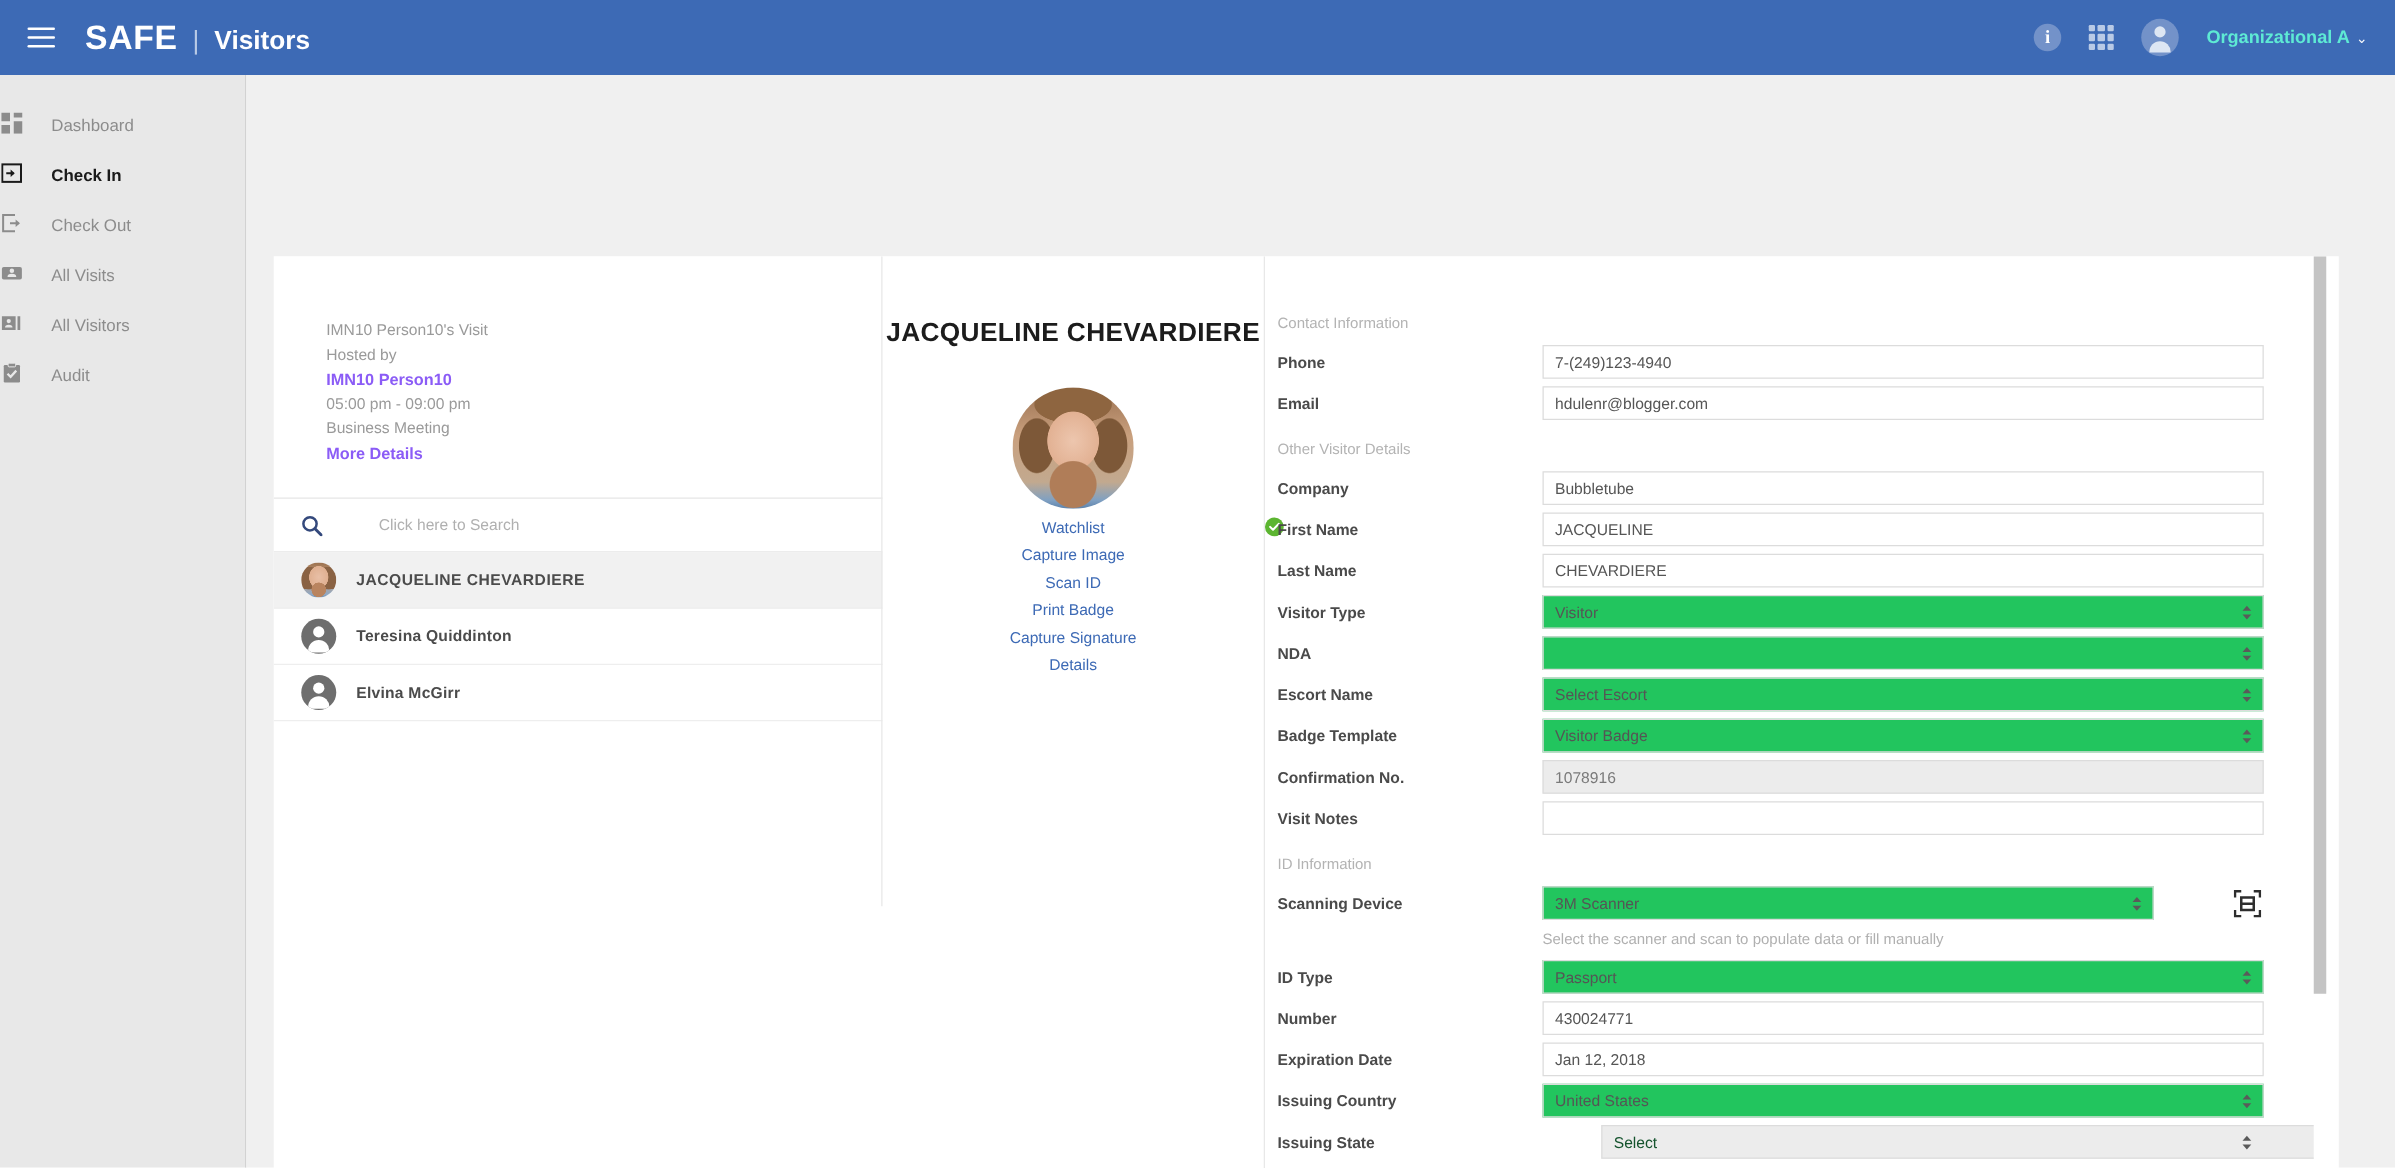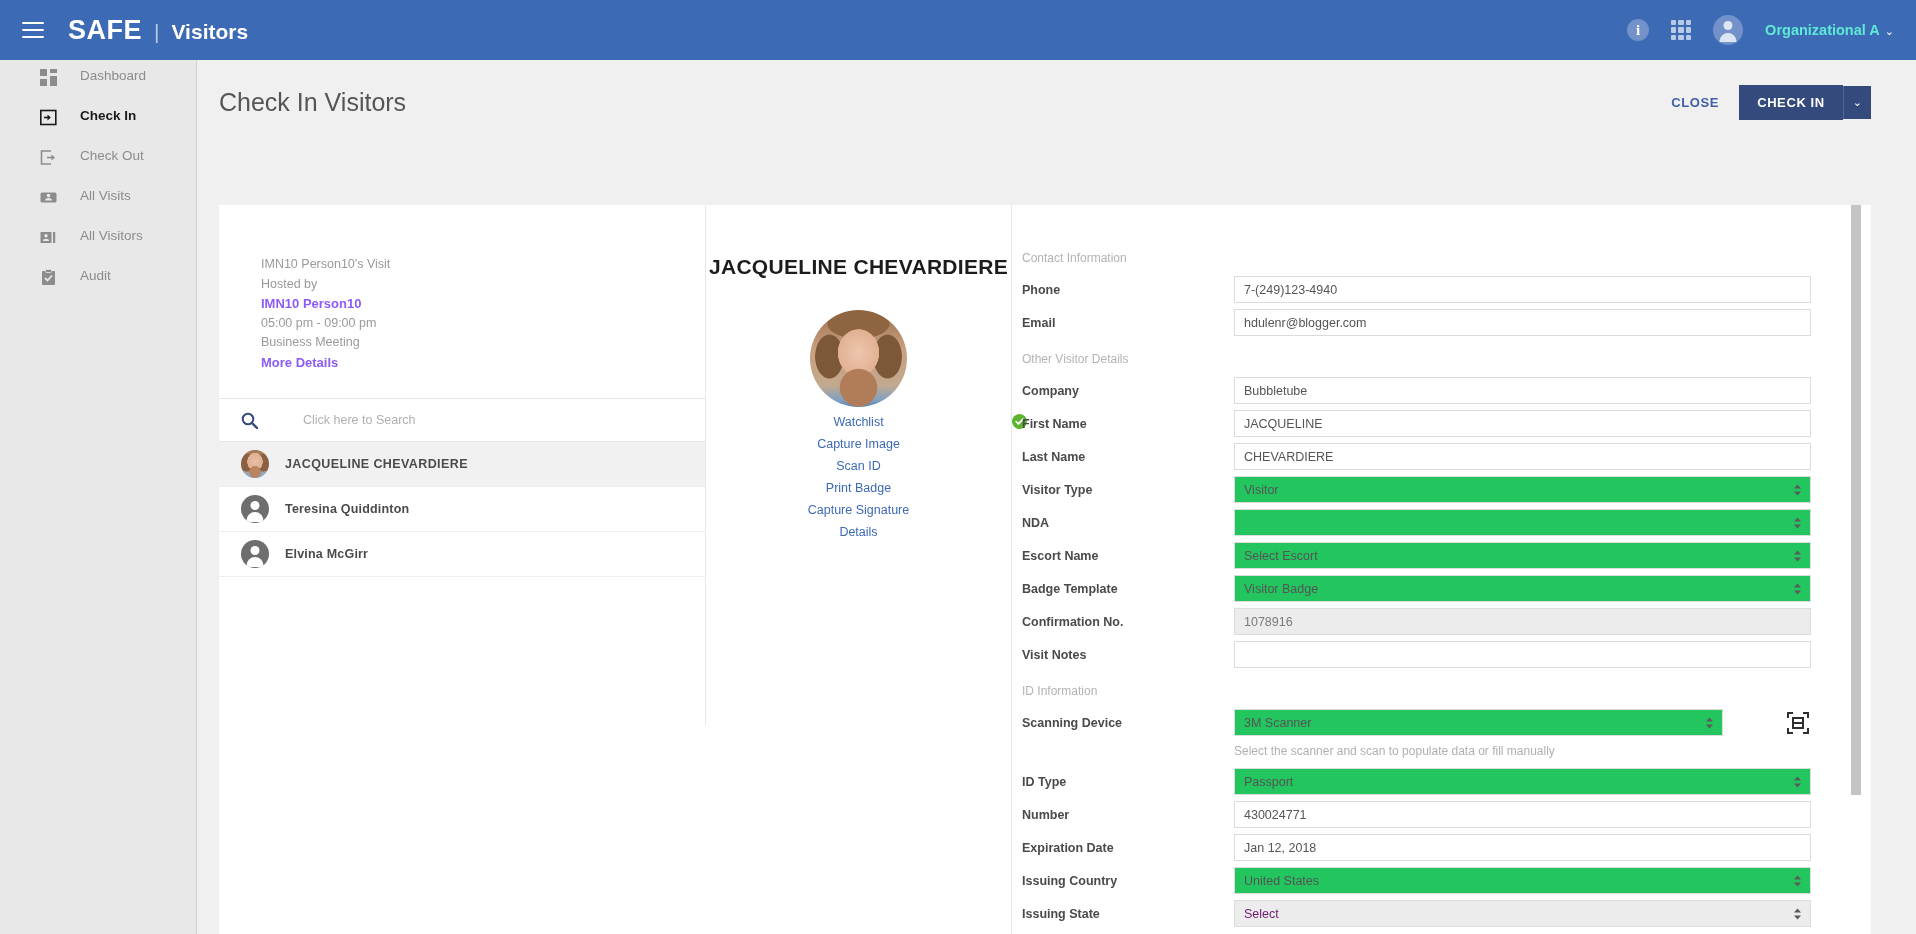--- a/index.html
+++ b/index.html
@@ -65,24 +65,23 @@
 
   
   .sidebar {
     position: absolute; top: 60px; left: 0;
     width: 197px; height: 874px;
     background: #e8e8e8;
     border-right: 1px solid #d2d2d2;
     padding-top: 8px;
   }
   .nav-item {
-    display: flex; align-items: flex-start;
+    display: flex; align-items: flex-end;
     height: 40px; 
     cursor: pointer;
-    margin-left: 39px;
   }
   .nav-icon {
     width: 19px; height: 19px; margin-right: 22px;
     flex: 0 0 19px;
     display: flex; align-items: center; justify-content: center;
   }
   .nav-icon svg { display: block; }
   .nav-label { font-size: 13.5px; color: #8c8c8c; }
   .nav-item.active .nav-label { color: #1a1a1a; font-weight: bold; }
 
@@ -229,21 +228,21 @@
   .ftext.disabled { background: #ececec; color: #7a7a7a; }
   .fselect {
     width: 100%; height: 27px;
     border: 1px solid #dcdcdc; background: #22c55e;
     font-size: 12.5px; color: #555555;
     font-family: "Liberation Sans", sans-serif;
     padding: 0 26px 0 9px; outline: none;
     -webkit-appearance: none; appearance: none; cursor: pointer;
     display: flex; align-items: center;
   }
-  .fselect.disabled { background: #ececec; color: #701a75; }
+  .fselect.disabled { background: #ececec; color: #14532d; margin-left: 47px; }
   .fselect.narrow { width: calc(100% - 88px); }
   .sel-arrows {
     position: absolute; top: 50%; right: 9px; transform: translateY(-50%);
     pointer-events: none; display: flex; flex-direction: column; gap: 2px;
   }
   .sel-arrows.narrow-pos { right: 97px; }
   .scan-icon-btn {
     position: absolute; top: 50%; right: 0; transform: translateY(-50%);
     width: 26px; height: 26px; cursor: pointer;
     display: flex; align-items: center; justify-content: center;
@@ -364,28 +363,20 @@
           <path d="M5 9 L7.5 11.5 L12 6.5" fill="none" stroke="#e8e8e8" stroke-width="1.8"></path>
         </svg>
     </span>
     <span class="nav-label">Audit</span>
   </div>
 
 </div>
 
 <div class="page-area">
 
-  <div class="page-header">
-    <div class="page-title">Check In Visitors</div>
-    <div class="header-actions">
-      <span class="close-link">CLOSE</span>
-      <button class="checkin-btn">CHECK IN</button>
-      <button class="checkin-caret">⌄</button>
-    </div>
-  </div>
 
   <div class="card">
 
     <div class="left-col">
       <div class="col-divider"></div>
 
       <div class="visit-info">
         <div class="visit-line">IMN10 Person10's Visit</div>
         <div class="visit-line">Hosted by</div>
         <div class="visit-link">IMN10 Person10</div>

